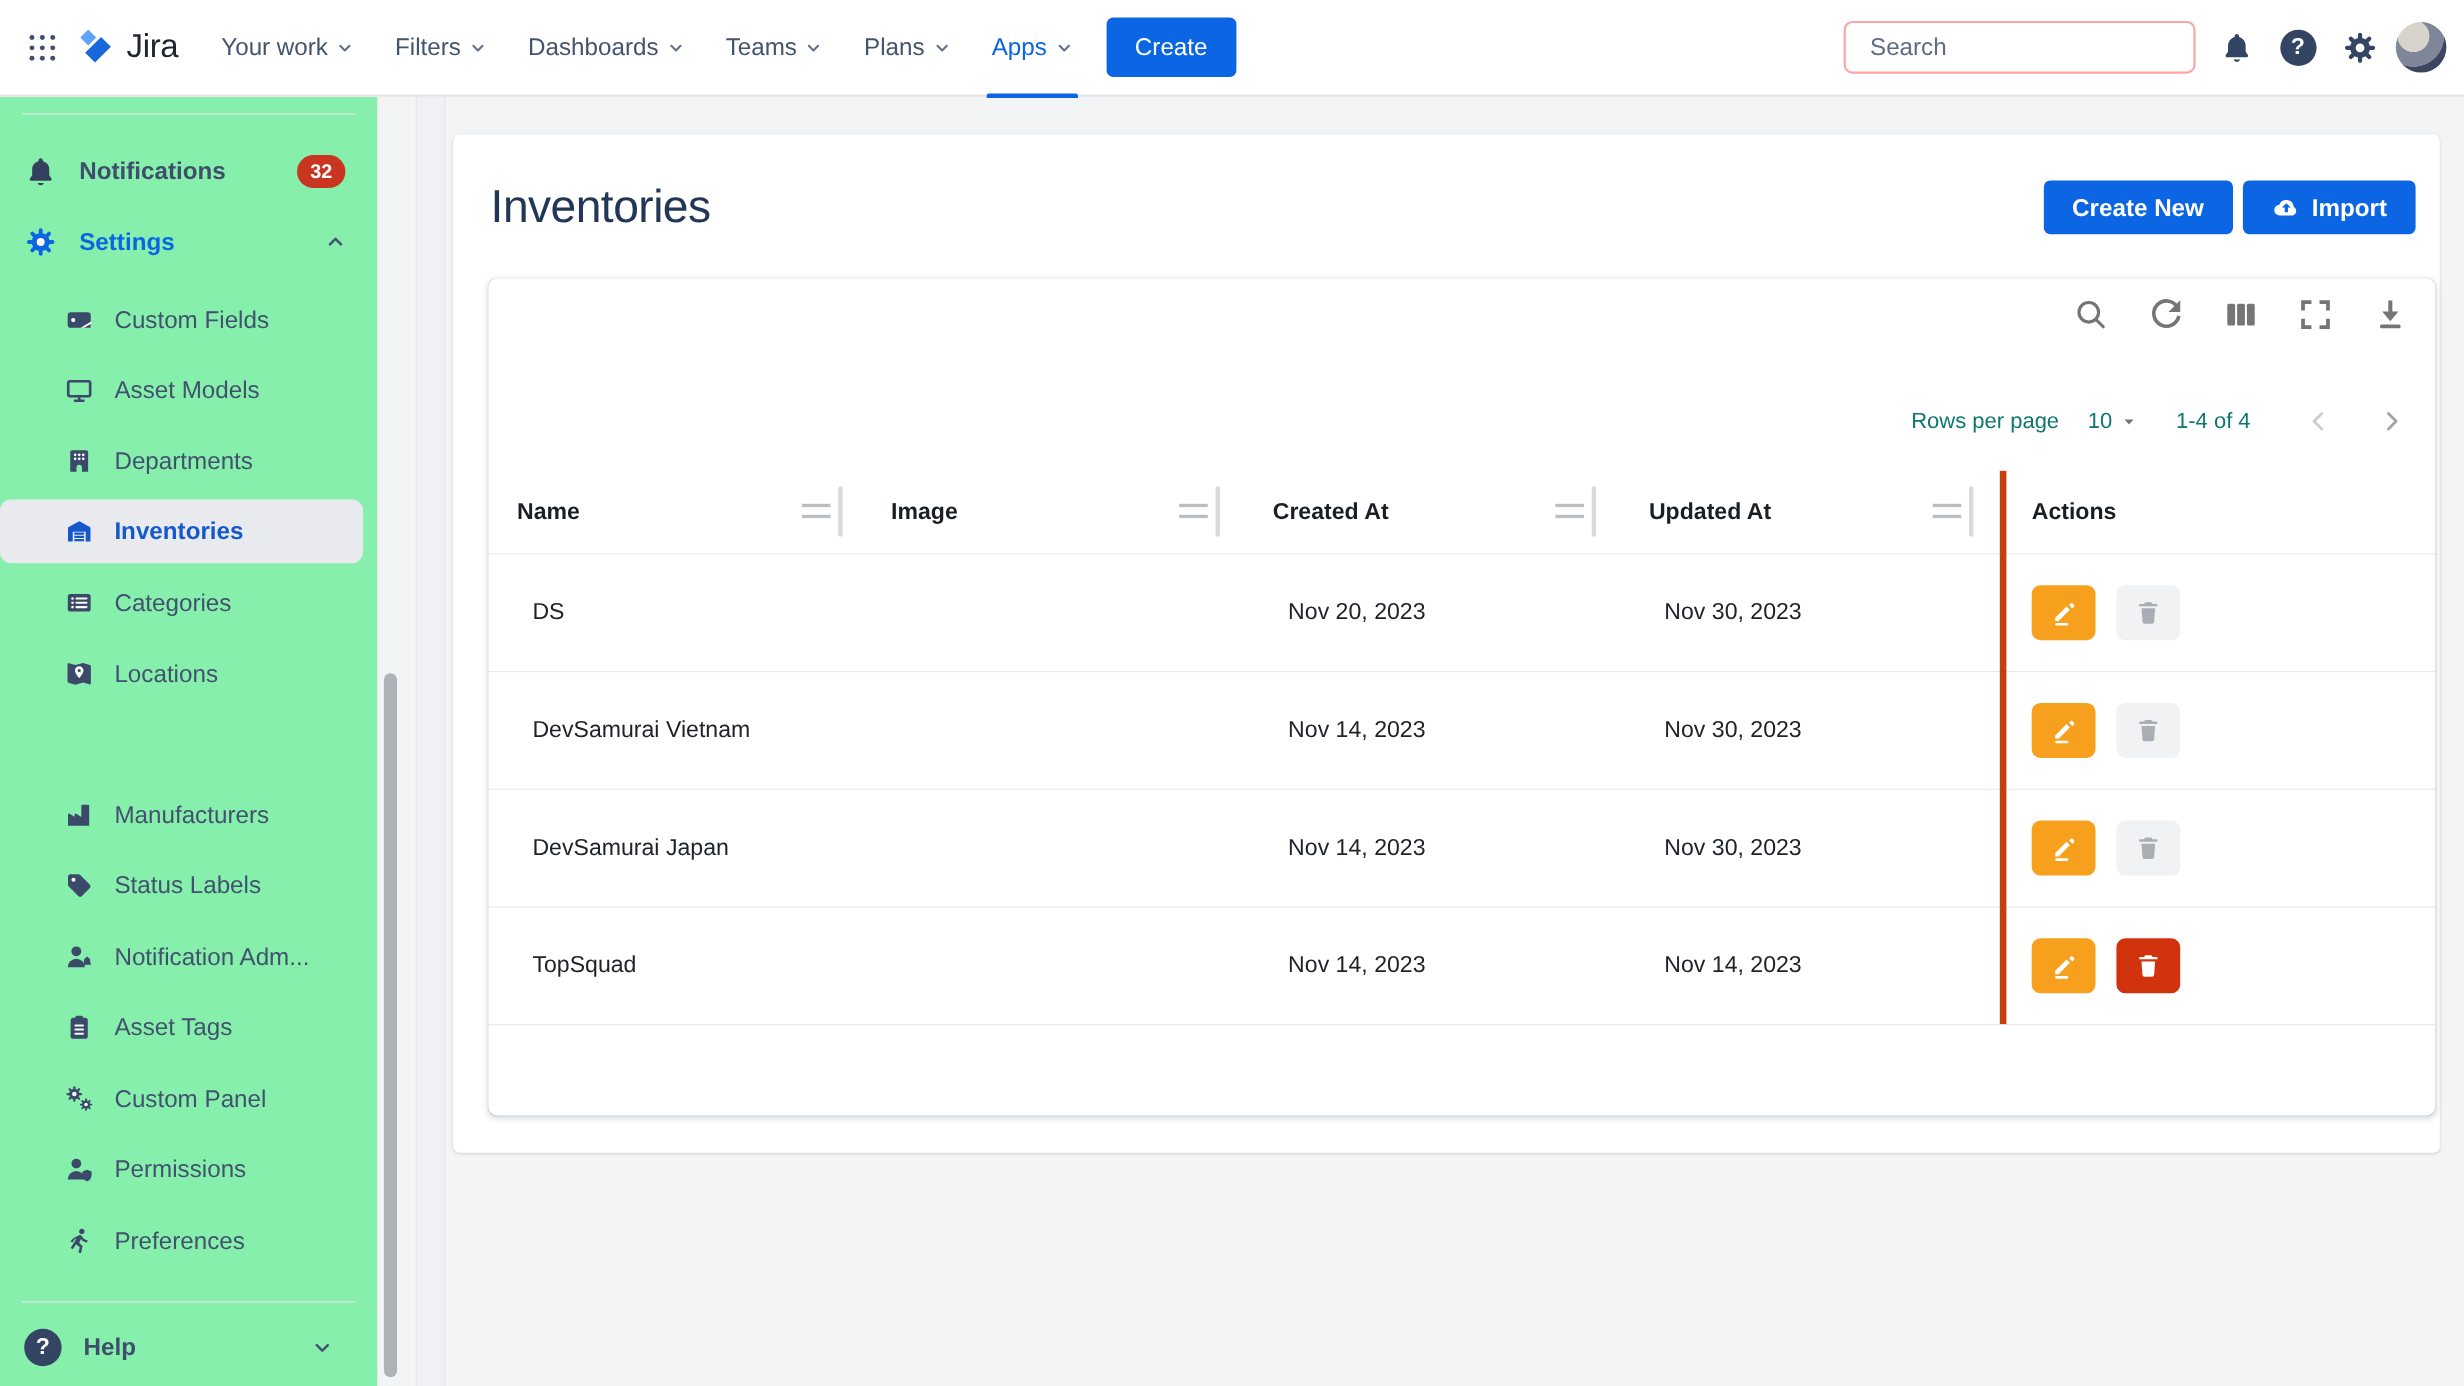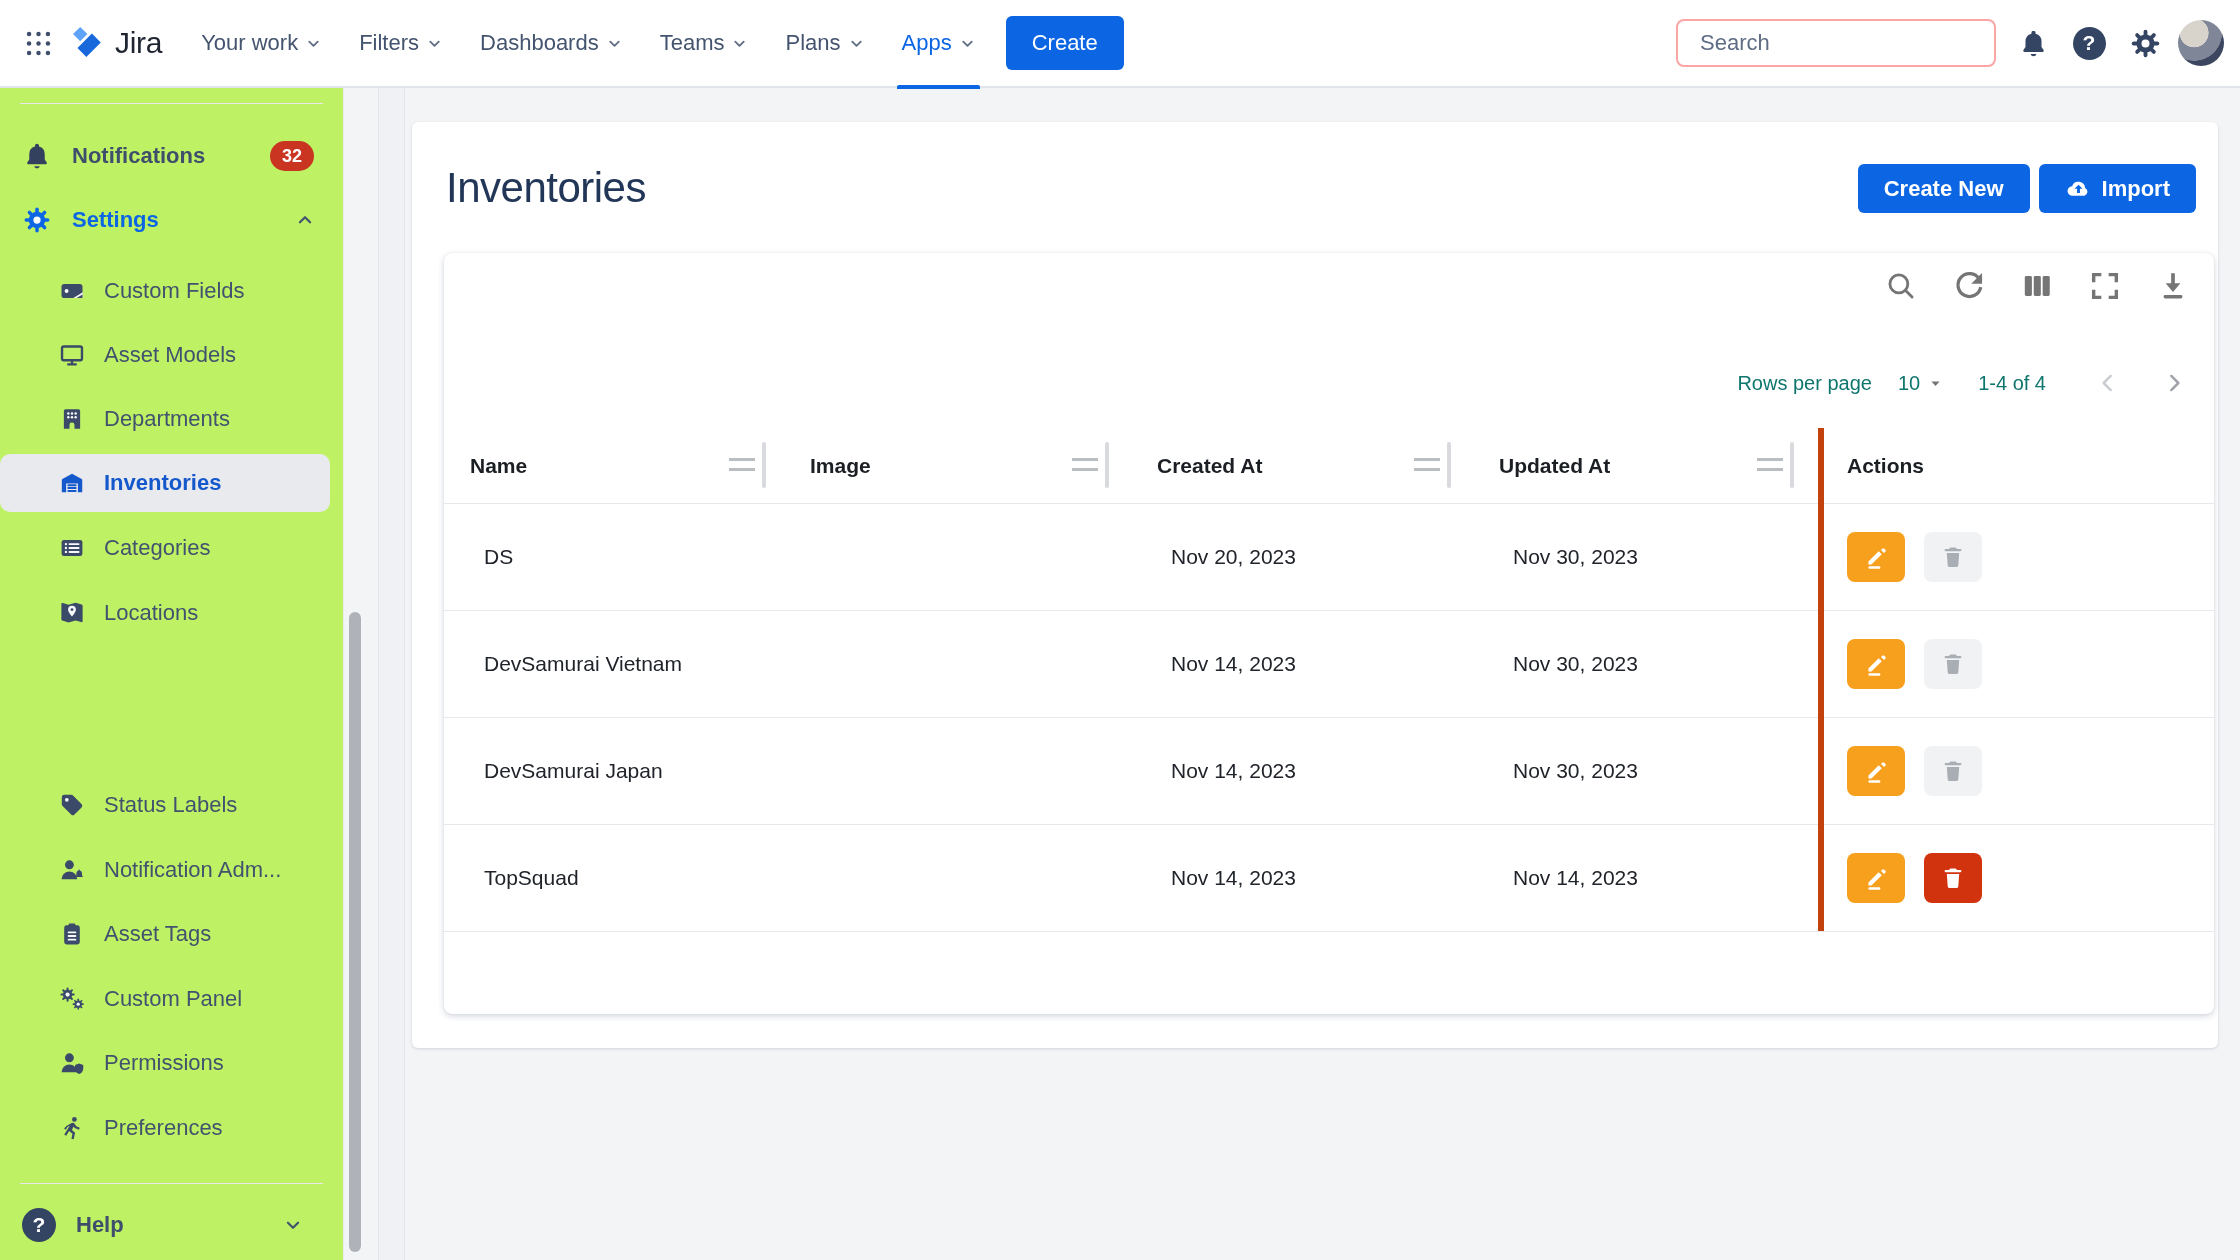--- a/index.html
+++ b/index.html
@@ -28,21 +28,21 @@
                      font-family:"Liberation Sans","DejaVu Sans",sans-serif; background:transparent; }
   .searchbox input::placeholder { color:#5E6C84; }
   .nav-right { display:flex; align-items:center; gap:10px; margin-left:14px; }
   .nav-right .icon-btn { width:46px; height:46px; color:#344563; }
   .help-circle { width:33px; height:33px; border-radius:50%; background:#344563; color:#fff;
                  display:flex; align-items:center; justify-content:center; font-size:21px; font-weight:700; }
   .avatar { width:46px; height:46px; border-radius:50%;
             background:radial-gradient(circle at 35% 28%, #D8D4CC 0 32%, #7E8697 33% 62%, #3C4660 63%); }
 
   
-  .sidebar { position:absolute; top:88px; left:0; width:343px; bottom:0; background:#bef264; z-index:10; }
+  .sidebar { position:absolute; top:88px; left:0; width:343px; bottom:0; background:#86efac; z-index:10; }
   .sb-divider { position:absolute; left:20px; width:303px; height:1px; background:#E6E8EB; }
   .side-row { position:absolute; left:0; width:330px; height:56px; display:flex; align-items:center;
               gap:20px; padding-left:22px; cursor:pointer; }
   .side-row .lbl { font-size:22px; font-weight:600; color:#3E4E6B; }
   .side-row.settings .lbl { color:#0C66E4; }
   .side-row .right { margin-left:auto; margin-right:16px; display:flex; align-items:center; }
   .badge { min-width:44px; height:30px; padding:0 10px; border-radius:15px; background:#CA3521; color:#fff;
            font-size:18px; font-weight:700; display:flex; align-items:center; justify-content:center; }
   .side-item { position:absolute; left:0; width:330px; height:58px; display:flex; align-items:center;
                gap:19px; padding-left:59px; cursor:pointer; color:#3A4A68; }
@@ -300,20 +300,26 @@
         </svg>
       <span class="lbl">Categories</span>
     </div>
     <div class="side-item" style="top:496px">
       <svg width="26" height="26" viewBox="0 0 24 24" fill="currentColor">
           <path d="M8.8 4.3L3.6 2.8a1.1 1.1 0 0 0-1.4 1.1v14a1.1 1.1 0 0 0 .8 1.1l5.8 1.7 6.4-1.8 5.2 1.5a1.1 1.1 0 0 0 1.4-1.1v-14a1.1 1.1 0 0 0-.8-1.1L15.2 2.5 8.8 4.3z"></path>
           <path d="M12 5.2a3.6 3.6 0 0 0-3.6 3.6c0 2.7 3.6 6.4 3.6 6.4s3.6-3.7 3.6-6.4A3.6 3.6 0 0 0 12 5.2z" fill="#F8F9FB"></path>
           <circle cx="12" cy="8.8" r="1.3"></circle>
         </svg>
       <span class="lbl">Locations</span>
+    </div>
+    <div class="side-item" style="top:624px">
+      <svg width="26" height="26" viewBox="0 0 24 24" fill="currentColor">
+          <path d="M2.6 21v-9.4a.9.9 0 0 1 1.35-.8l4.15 2.6v-1.8a.9.9 0 0 1 1.35-.8l4.35 2.7V4.3a1 1 0 0 1 1-1h4.6a1 1 0 0 1 1 1V21z"></path>
+        </svg>
+      <span class="lbl">Manufacturers</span>
     </div>
     <div class="side-item" style="top:688px">
       <svg width="26" height="26" viewBox="0 0 24 24" fill="currentColor">
           <path d="M2.6 11.3V4.8a2.2 2.2 0 0 1 2.2-2.2h6.5a2.2 2.2 0 0 1 1.6.65l7.9 7.9a2.2 2.2 0 0 1 0 3.1l-6.5 6.5a2.2 2.2 0 0 1-3.1 0L3.3 12.85a2.2 2.2 0 0 1-.7-1.55z"></path>
           <circle cx="7.2" cy="7.2" r="1.7" fill="#F8F9FB"></circle>
         </svg>
       <span class="lbl">Status Labels</span>
     </div>
     <div class="side-item" style="top:753px">
       <svg width="26" height="26" viewBox="0 0 24 24" fill="currentColor">

